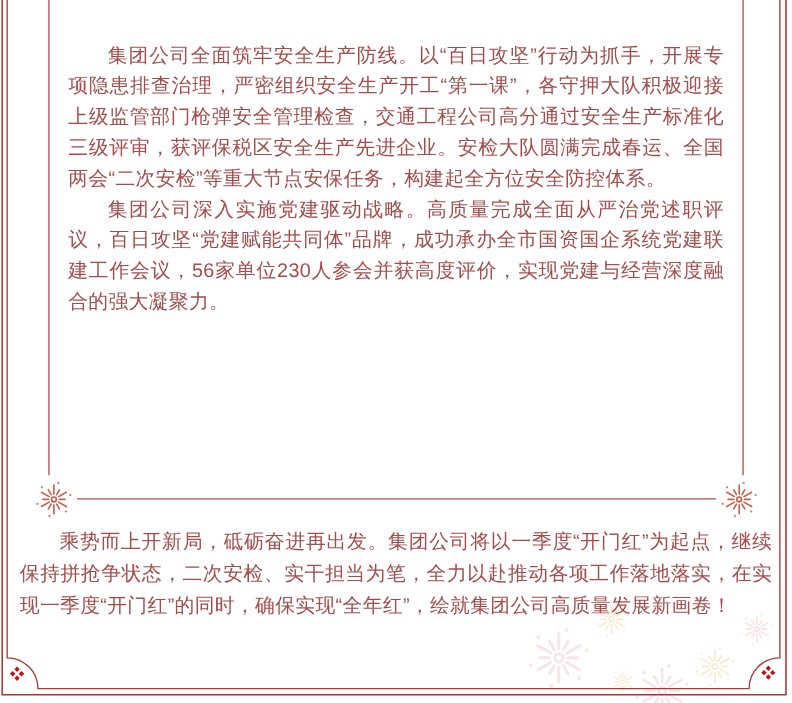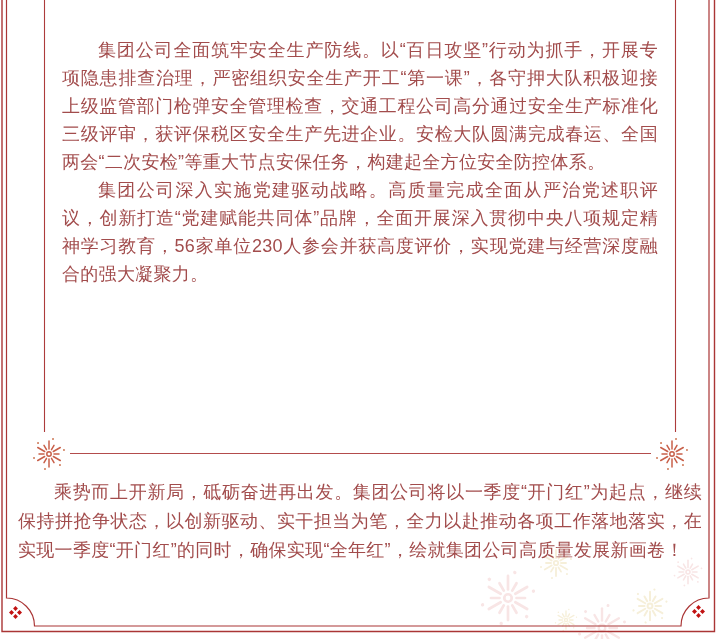--- a/index.html
+++ b/index.html
@@ -89,18 +89,18 @@
   <g fill="#c11212">
     <path d="M0,-6.5 L2.4,-4 L0,-1.5 L-2.4,-4 Z"></path>
     <path d="M0,-6.5 L2.4,-4 L0,-1.5 L-2.4,-4 Z" transform="rotate(90)"></path>
     <path d="M0,-6.5 L2.4,-4 L0,-1.5 L-2.4,-4 Z" transform="rotate(180)"></path>
     <path d="M0,-6.5 L2.4,-4 L0,-1.5 L-2.4,-4 Z" transform="rotate(270)"></path>
   </g>
 </svg>
 
 <div class="text-top">
   <p>集团公司全面筑牢安全生产防线。以“百日攻坚”行动为抓手，开展专项隐患排查治理，严密组织安全生产开工“第一课”，各守押大队积极迎接上级监管部门枪弹安全管理检查，交通工程公司高分通过安全生产标准化三级评审，获评保税区安全生产先进企业。安检大队圆满完成春运、全国两会“二次安检”等重大节点安保任务，构建起全方位安全防控体系。</p>
-  <p>集团公司深入实施党建驱动战略。高质量完成全面从严治党述职评议，创新打造“党建赋能共同体”品牌，全面开展深入贯彻中央八项规定精神学习教育，56家单位230人参会并获高度评价，实现党建与经营深度融合的强大凝聚力。</p>
+  <p>集团公司深入实施党建驱动战略。高质量完成全面从严治党述职评议，百日攻坚“党建赋能共同体”品牌，成功承办全市国资国企系统党建联建工作会议，56家单位230人参会并获高度评价，实现党建与经营深度融合的强大凝聚力。</p>
 </div>
 
 <div class="text-bottom">
-  <p>乘势而上开新局，砥砺奋进再出发。集团公司将以一季度“开门红”为起点，继续保持拼抢争状态，以创新驱动、实干担当为笔，全力以赴推动各项工作落地落实，在实现一季度“开门红”的同时，确保实现“全年红”，绘就集团公司高质量发展新画卷！</p>
+  <p>乘势而上开新局，砥砺奋进再出发。集团公司将以一季度“开门红”为起点，继续保持拼抢争状态，二次安检、实干担当为笔，全力以赴推动各项工作落地落实，在实现一季度“开门红”的同时，确保实现“全年红”，绘就集团公司高质量发展新画卷！</p>
 </div>
 
 </body></html>

